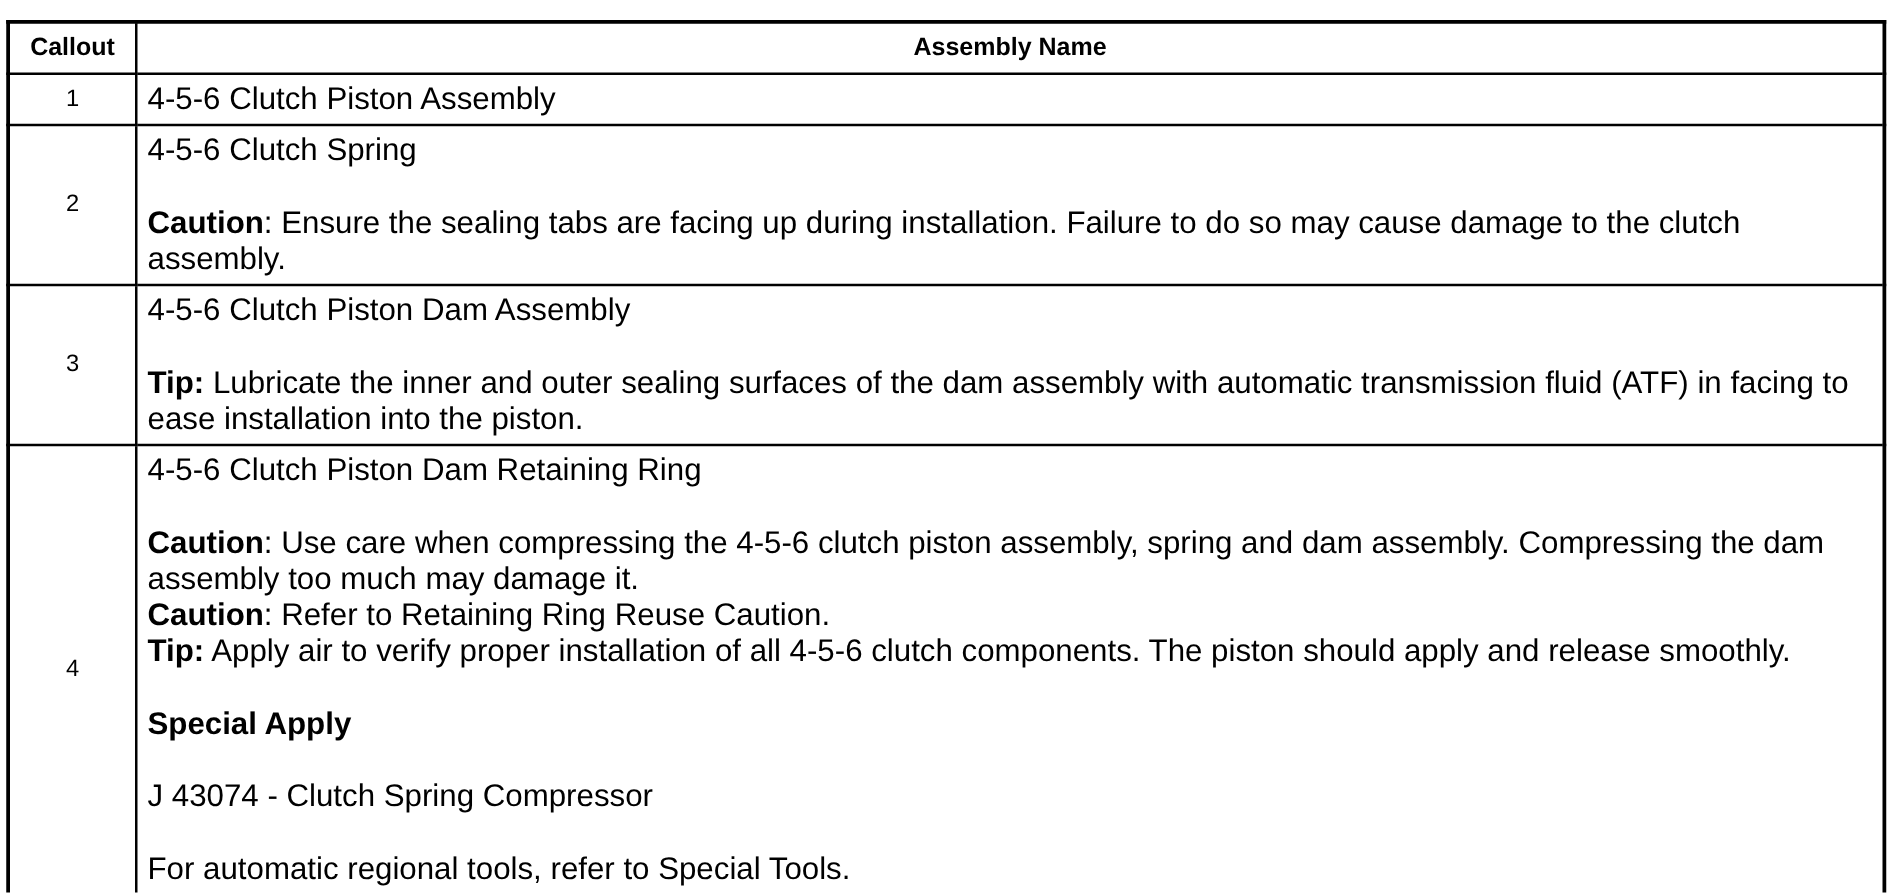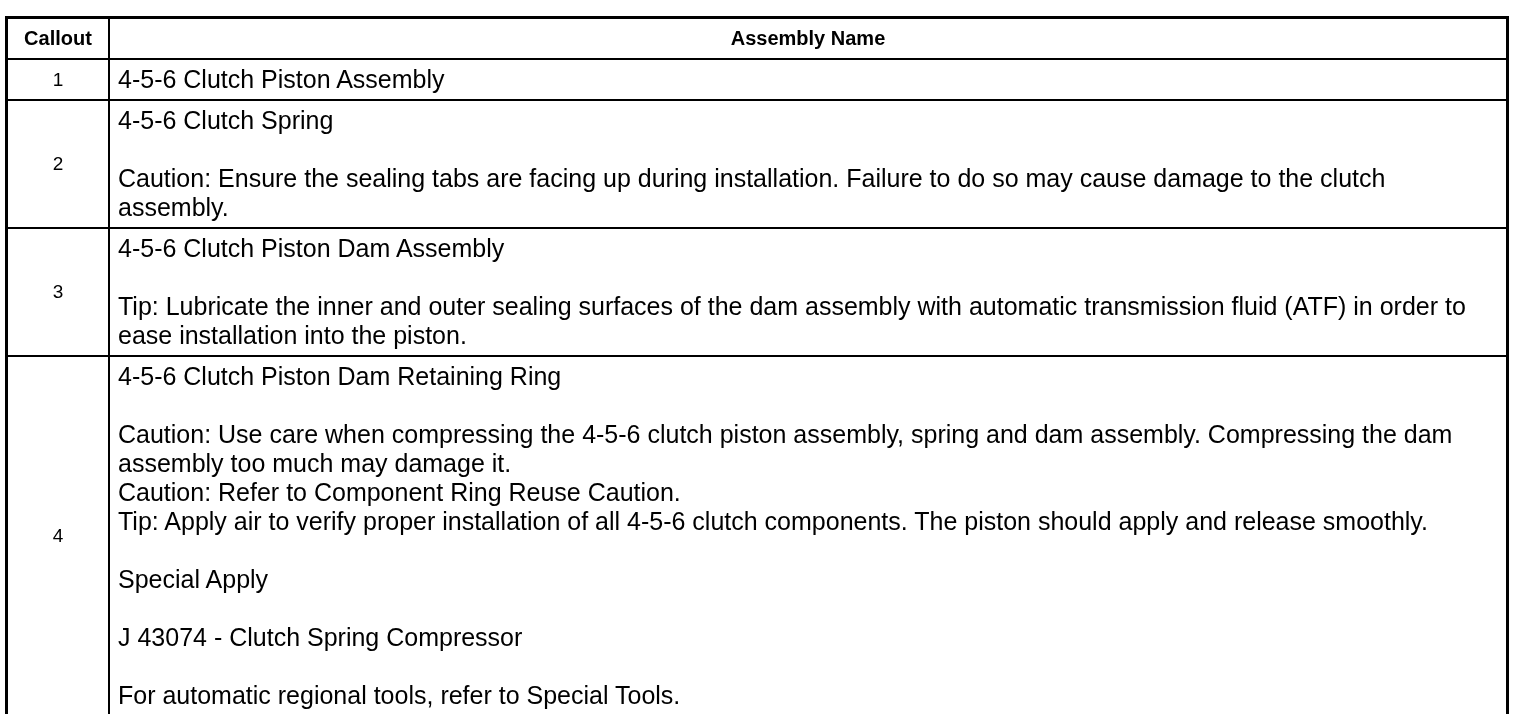--- a/index.html
+++ b/index.html
@@ -51,21 +51,21 @@
     font-size: 25px;
     padding: 5px 8px;
     vertical-align: middle;
   }
   .line {
     line-height: 29px;
     min-height: 29px;
     white-space: normal;
   }
   .bold {
-    font-weight: normal;
+    font-weight: bold;
   }
 </style>
 </head>
 <body>
 
 <div class="page">
 
   <table class="callout-table">
     <thead>
       <tr>
@@ -86,30 +86,30 @@
             <div class="line"><span>4-5-6 Clutch Spring</span></div>
             <div class="line">&nbsp;</div>
             <div class="line"><span class="bold">Caution</span><span>: Ensure the sealing tabs are facing up during installation. Failure to do so may cause damage to the clutch assembly.</span></div>
           </td>
         </tr>
         <tr>
           <td class="callout-cell">3</td>
           <td class="component-cell">
             <div class="line"><span>4-5-6 Clutch Piston Dam Assembly</span></div>
             <div class="line">&nbsp;</div>
-            <div class="line"><span class="bold">Tip:</span><span> Lubricate the inner and outer sealing surfaces of the dam assembly with automatic transmission fluid (ATF) in order to ease installation into the piston.</span></div>
+            <div class="line"><span class="bold">Tip:</span><span> Lubricate the inner and outer sealing surfaces of the dam assembly with automatic transmission fluid (ATF) in facing to ease installation into the piston.</span></div>
           </td>
         </tr>
         <tr>
           <td class="callout-cell">4</td>
           <td class="component-cell">
             <div class="line"><span>4-5-6 Clutch Piston Dam Retaining Ring</span></div>
             <div class="line">&nbsp;</div>
             <div class="line"><span class="bold">Caution</span><span>: Use care when compressing the 4-5-6 clutch piston assembly, spring and dam assembly. Compressing the dam assembly too much may damage it.</span></div>
-            <div class="line"><span class="bold">Caution</span><span>: Refer to Component Ring Reuse Caution.</span></div>
+            <div class="line"><span class="bold">Caution</span><span>: Refer to Retaining Ring Reuse Caution.</span></div>
             <div class="line"><span class="bold">Tip:</span><span> Apply air to verify proper installation of all 4-5-6 clutch components. The piston should apply and release smoothly.</span></div>
             <div class="line">&nbsp;</div>
             <div class="line"><span class="bold">Special Apply</span></div>
             <div class="line">&nbsp;</div>
             <div class="line"><span>J 43074 - Clutch Spring Compressor</span></div>
             <div class="line">&nbsp;</div>
             <div class="line"><span>For automatic regional tools, refer to Special Tools.</span></div>
           </td>
         </tr>
       </tbody>

